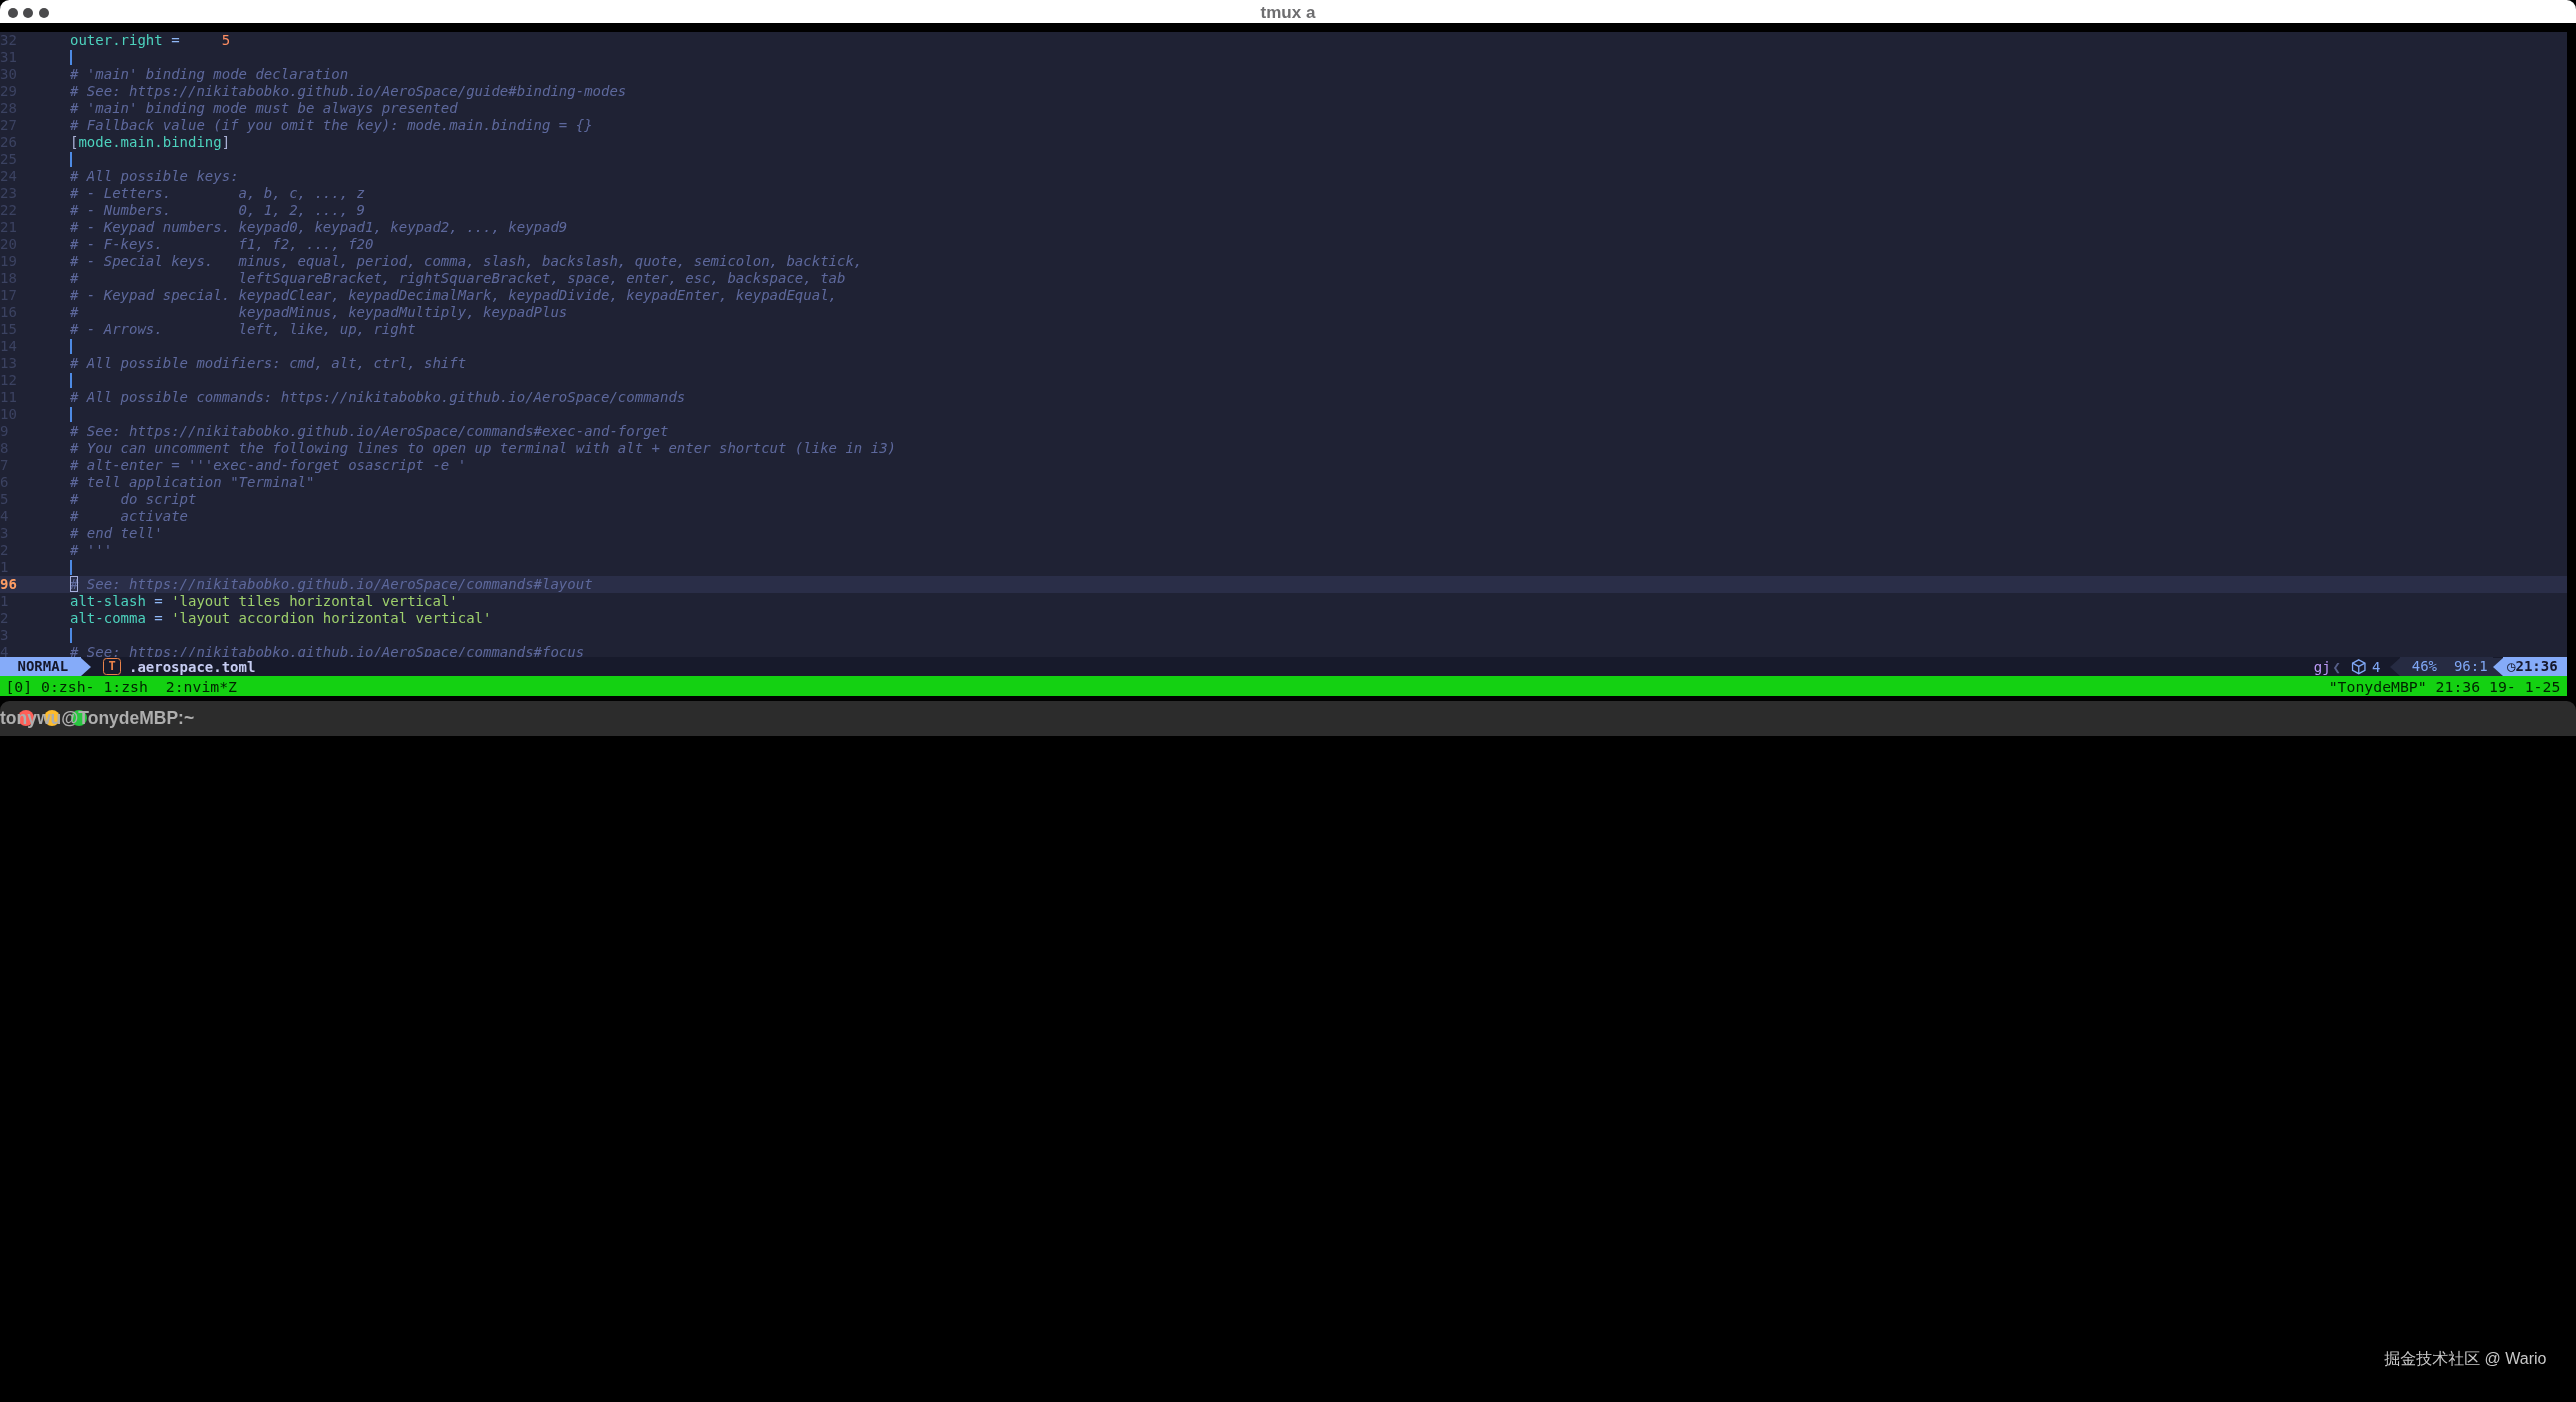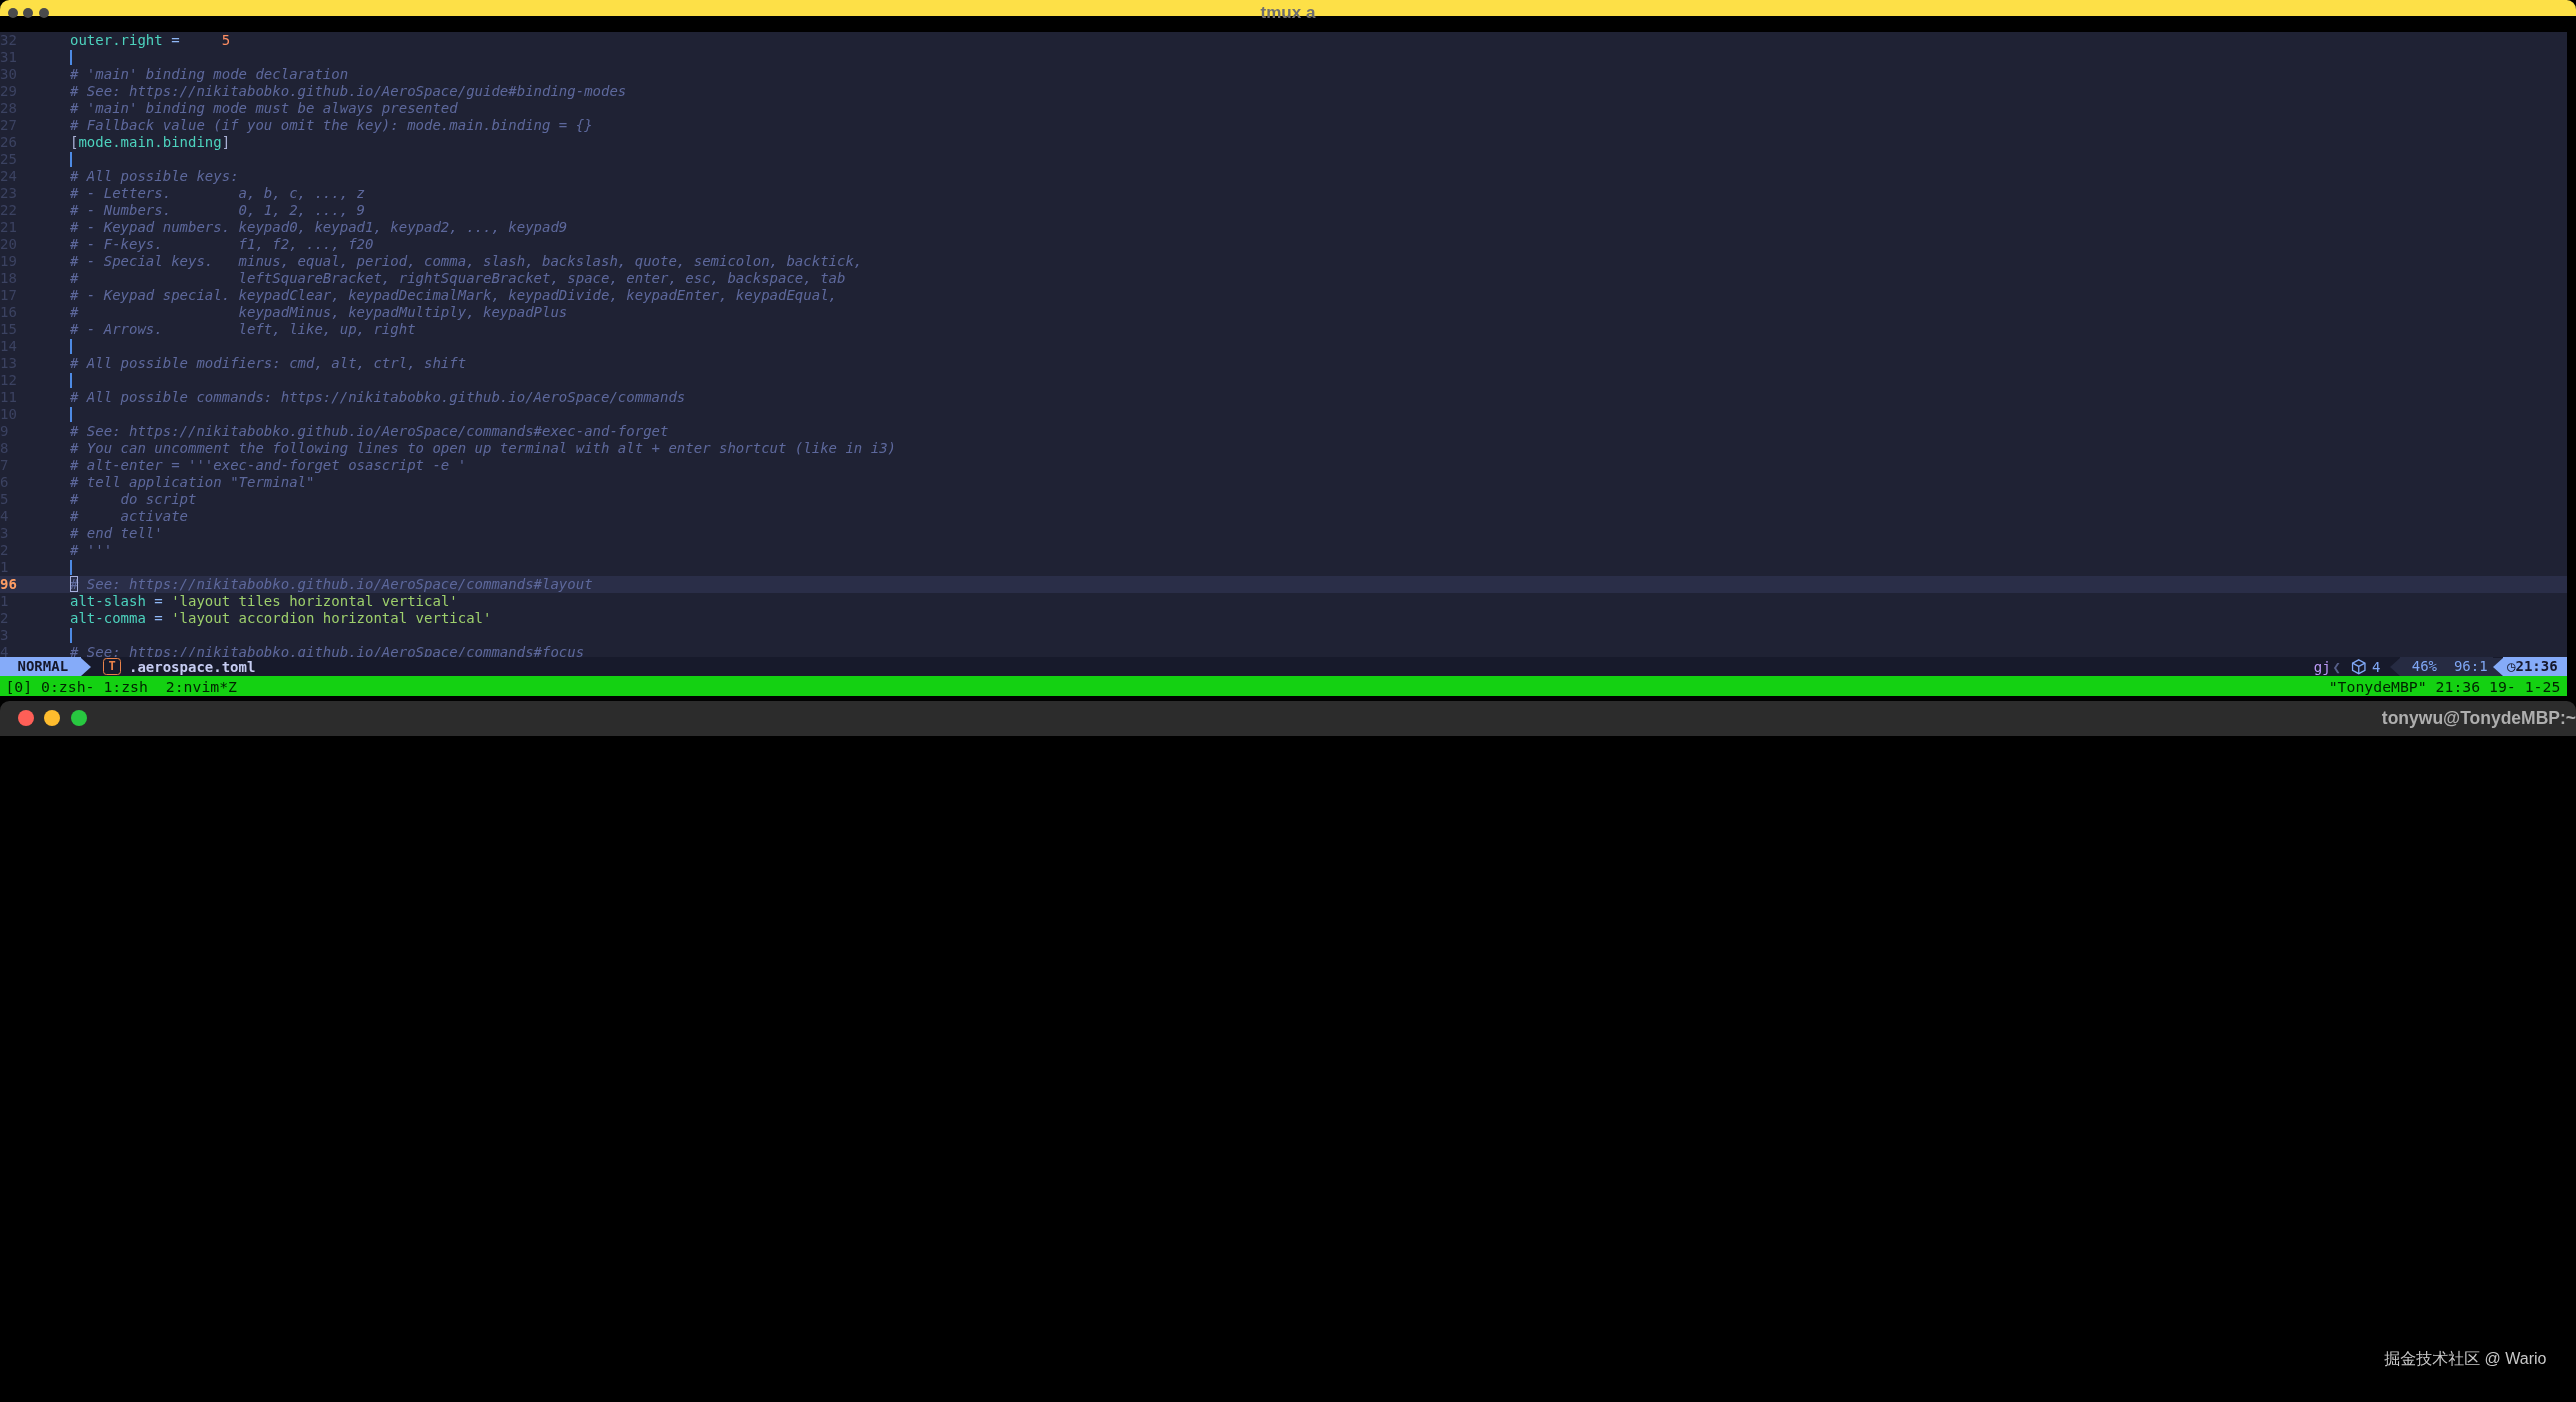--- a/index.html
+++ b/index.html
@@ -2,21 +2,21 @@
 <html style="font-size:10.7px"><head>
 <meta charset="utf-8">
 <style>
   * { margin:0; padding:0; box-sizing:border-box; }
   html,body { width:2576px; height:1402px; background:#000; overflow:hidden;
               font-family:"DejaVu Sans Mono", monospace; }
 
   
   .win-top { position:absolute; left:0; top:0; width:2576px; height:696px;
              background:#000; border-radius:9.4px 9.4px 0 0; }
-  .titlebar-top { position:relative; height:16px; background:#fde047;
+  .titlebar-top { position:relative; height:23px; background:#ffffff;
                   border-radius:9.4px 9.4px 0 0; }
   .tl-dots { position:absolute; left:8px; top:8px; display:flex; gap:5.4px; }
   .tl-dot-grey { width:10px; height:10px; border-radius:50%; background:#4a4a4c; }
   .title-top { position:absolute; left:0; right:0; top:3.4px; text-align:center;
                font-family:"Liberation Sans", sans-serif; font-weight:bold;
                font-size:17px; color:#6e6e70; }
 
   .editor { position:absolute; left:0; top:32px; width:2567px; height:625px;
             background:#1f2234; }
   .row { height:17px; line-height:17px; white-space:pre; font-size:14px; }
@@ -73,23 +73,23 @@
 
   
   .win-bot { position:absolute; left:0; top:701px; width:2576px; height:701px;
              background:#000; border-radius:9.4px 9.4px 0 0; }
   .titlebar-bot { position:relative; height:35px; background:#2c2c2c;
                   border-radius:9.4px 9.4px 0 0; }
   .tl-dots-bot { position:absolute; left:17.5px; top:9.4px; display:flex; gap:10.7px; }
   .dot-red { width:16px; height:16px; border-radius:50%; background:#ff5f57; }
   .dot-yellow { width:16px; height:16px; border-radius:50%; background:#febc2e; }
   .dot-green { width:16px; height:16px; border-radius:50%; background:#28c840; }
-  .title-bot { position:absolute; left:0; right:0; top:7.4px; text-align:right;
+  .title-bot { position:absolute; left:0; right:0; top:7.4px; text-align:left;
                font-family:"Liberation Sans", sans-serif; font-weight:bold;
-               font-size:17.5px; color:#aeaeae;margin-left:8px; }
+               font-size:17.5px; color:#aeaeae; }
 
   .watermark { position:absolute; right:29.5px; bottom:32px; font-family:"Liberation Sans", sans-serif;
                font-size:16px; color:#c8c8c8; }
 </style>
 </head>
 <body>
 
 <div class="win-top">
   <div class="titlebar-top">
     <div class="tl-dots">

